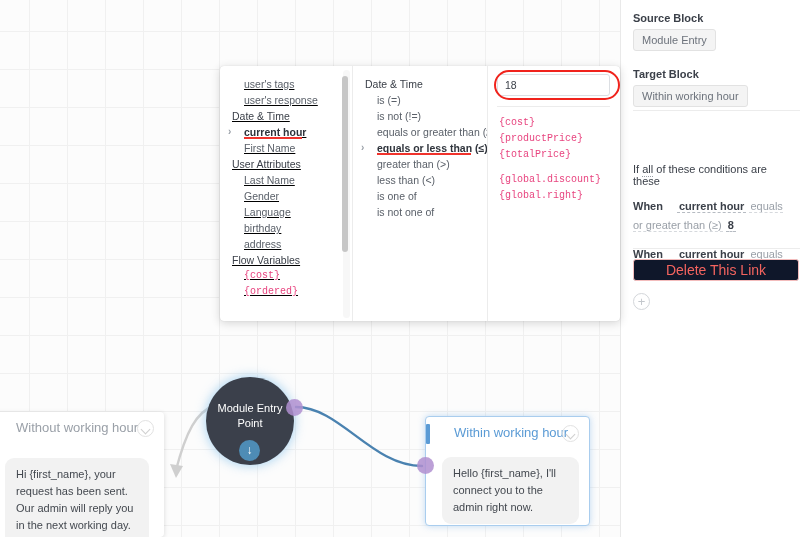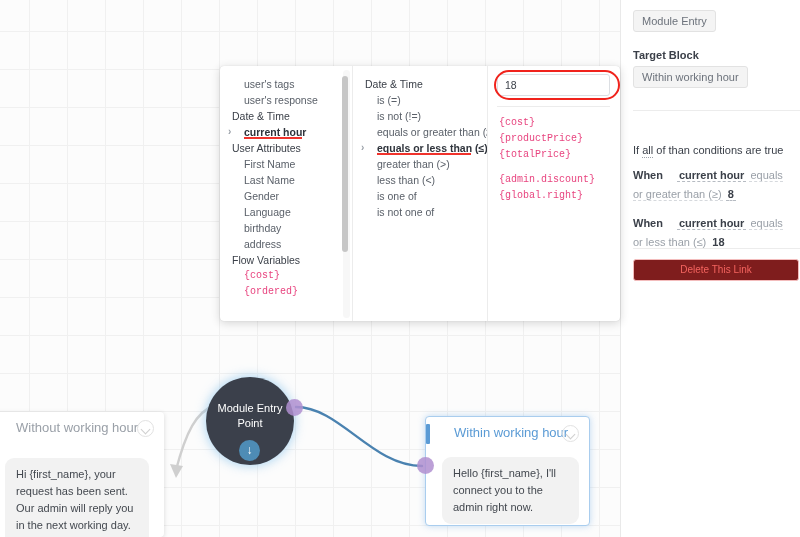--- a/index.html
+++ b/index.html
@@ -46,39 +46,39 @@
   .cond-var { color: #3b4049; font-weight: bold; border-bottom: 1px dashed #b6bbc2; padding: 0 2px; }
   .cond-op { color: #9aa0a8; border-bottom: 1px dashed #d6d9dd; padding: 0 1px; }
   .cond-val { color: #3b4049; font-weight: bold; border-bottom: 1px dashed #b6bbc2; padding: 0 2px; }
   .plus-btn {
     width: 17px; height: 17px; border-radius: 50%; border: 1px solid #d3d6da;
     color: #c3c7cc; font-size: 13px; line-height: 15px; text-align: center;
     margin-top: 4px; cursor: pointer; user-select: none;
   }
   .delete-btn {
     position: absolute; left: 12px; right: 1px; top: 259px; height: 22px;
-    border: 1px solid #f3bcbc; border-radius: 3px; background: #7f1d1d;
-    color: #f4645f; font-size: 10px; text-align: center; line-height: 20px;
+    border: 1px solid #f3bcbc; border-radius: 3px; background: #0f172a;
+    color: #f4645f; font-size: 14px; text-align: center; line-height: 20px;
     cursor: pointer;
   }
   .sb-toprule { position:absolute; left:12px; right:0; top:110px; border-top:1px solid #ececec; }
   .sb-botrule { position:absolute; left:12px; right:0; top:248px; border-top:1px solid #ececec; }
 
   
   #popup {
     position: absolute; left: 220px; top: 66px; width: 400px; height: 255px;
     background: #ffffff;
     border-radius: 4px;
     box-shadow: 0 2px 10px rgba(0,0,0,0.16), 0 0 1px rgba(0,0,0,0.18);
     display: flex;
     overflow: hidden;
     z-index: 40;
   }
   .col { position: relative; height: 100%; overflow: hidden; }
-  #col1 { width: 133px; border-right: 1px solid #ececec; }
+  #col1 { width: 133px; border-right: 1px solid #ececec; text-decoration: underline; }
   #col2 { width: 135px; border-right: 1px solid #ececec; }
   #col3 { width: 131px; }
   .col-inner { padding-top: 10px; }
   .opt {
     position: relative;
     font-size: 10.5px; line-height: 16px;
     color: #5a6069;
     padding: 0 6px 0 24px;
     height: 16px;
     white-space: nowrap;
@@ -210,32 +210,33 @@
       <div class="card-head">
         <div class="card-accent" style="background:#5b9bd5;"></div>
         <div class="card-title" style="color:#5b9bd5;">Within working hour</div>
         <div class="card-chev"></div>
       </div>
       <div class="bubble" id="bubble-within">Hello {first_name}, I'll connect you to the admin right now.</div>
     </div>
   </div>
 
   <div id="sidebar">
+    <div class="sb-label">Source Block</div>
     <div class="sb-chip">Module Entry</div>
     <div class="sb-gap"></div>
     <div class="sb-label">Target Block</div>
     <div class="sb-chip">Within working hour</div>
 
     <div class="sb-toprule"></div>
 
     <div style="margin-top:54px;">
       <div class="cond-title">
         <span>If</span>
         <span class="dotted">all</span>
-        <span>of than conditions are true</span>
+        <span>of these conditions are these</span>
       </div>
 
       <div class="cond-row">
         <span class="cond-when">When</span><span class="cond-var">current hour</span>
         <span class="cond-op">equals or greater than (≥)</span>
         <span class="cond-val">8</span>
       </div>
 
       <div class="cond-row">
         <span class="cond-when">When</span><span class="cond-var">current hour</span>
@@ -251,22 +252,22 @@
   </div>
 
   <div id="popup">
 
     <div class="col" id="col1">
       <div class="col-inner" id="col1-list">
           <div class="opt"><span>user's tags</span></div>
           <div class="opt"><span>user's response</span></div>
           <div class="opt group"><span>Date &amp; Time</span></div>
           <div class="opt sel"><span class="caret">›</span><span>current hour</span></div>
+          <div class="opt"><span>First Name</span></div>
           <div class="opt group"><span>User Attributes</span></div>
-          <div class="opt"><span>First Name</span></div>
           <div class="opt"><span>Last Name</span></div>
           <div class="opt"><span>Gender</span></div>
           <div class="opt"><span>Language</span></div>
           <div class="opt"><span>birthday</span></div>
           <div class="opt"><span>address</span></div>
           <div class="opt group"><span>Flow Variables</span></div>
           <div class="opt var"><span>{cost}</span></div>
           <div class="opt var"><span>{ordered}</span></div>
         </div>
       <div class="sb-track">
@@ -292,21 +293,21 @@
       <div class="c3pad">
         <input class="val-input" value="18" style="">
         <div class="c3-rule"></div>
         <div id="c3-group-a">
             <div class="c3-var">{cost}</div>
             <div class="c3-var">{productPrice}</div>
             <div class="c3-var">{totalPrice}</div>
           </div>
         <div class="c3-gap"></div>
         <div id="c3-group-b">
-            <div class="c3-var">{admin.discount}</div>
+            <div class="c3-var">{global.discount}</div>
             <div class="c3-var">{global.right}</div>
           </div>
       </div>
     </div>
 
     <div class="input-ring"></div>
   </div>
 
 </div>
 

